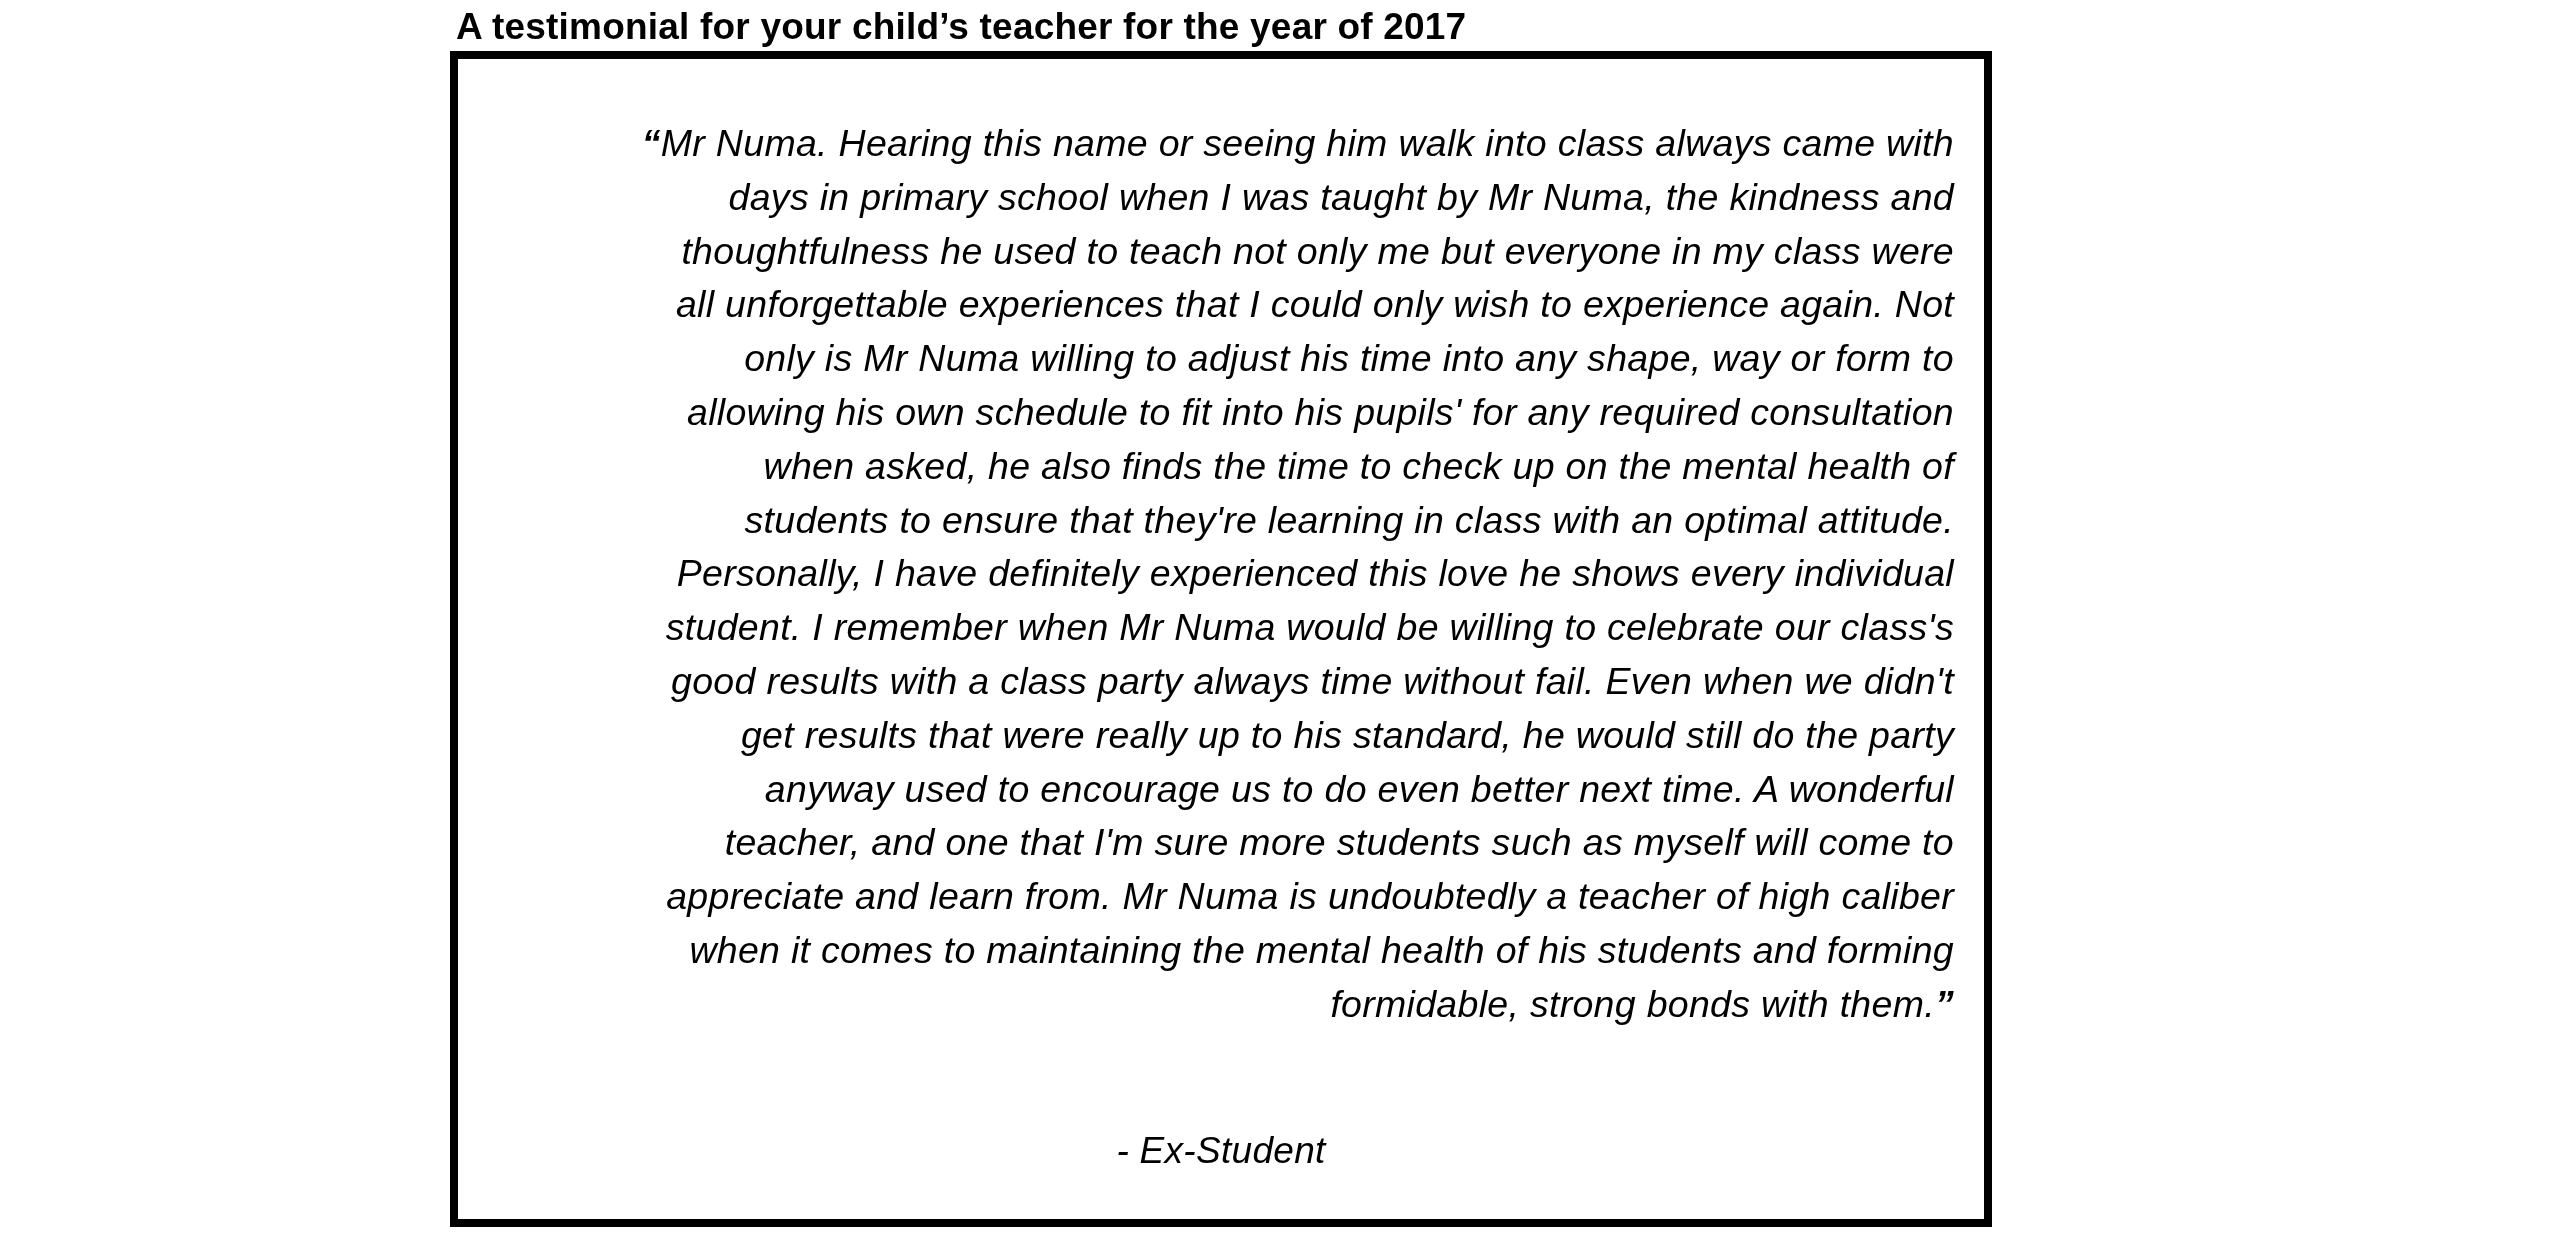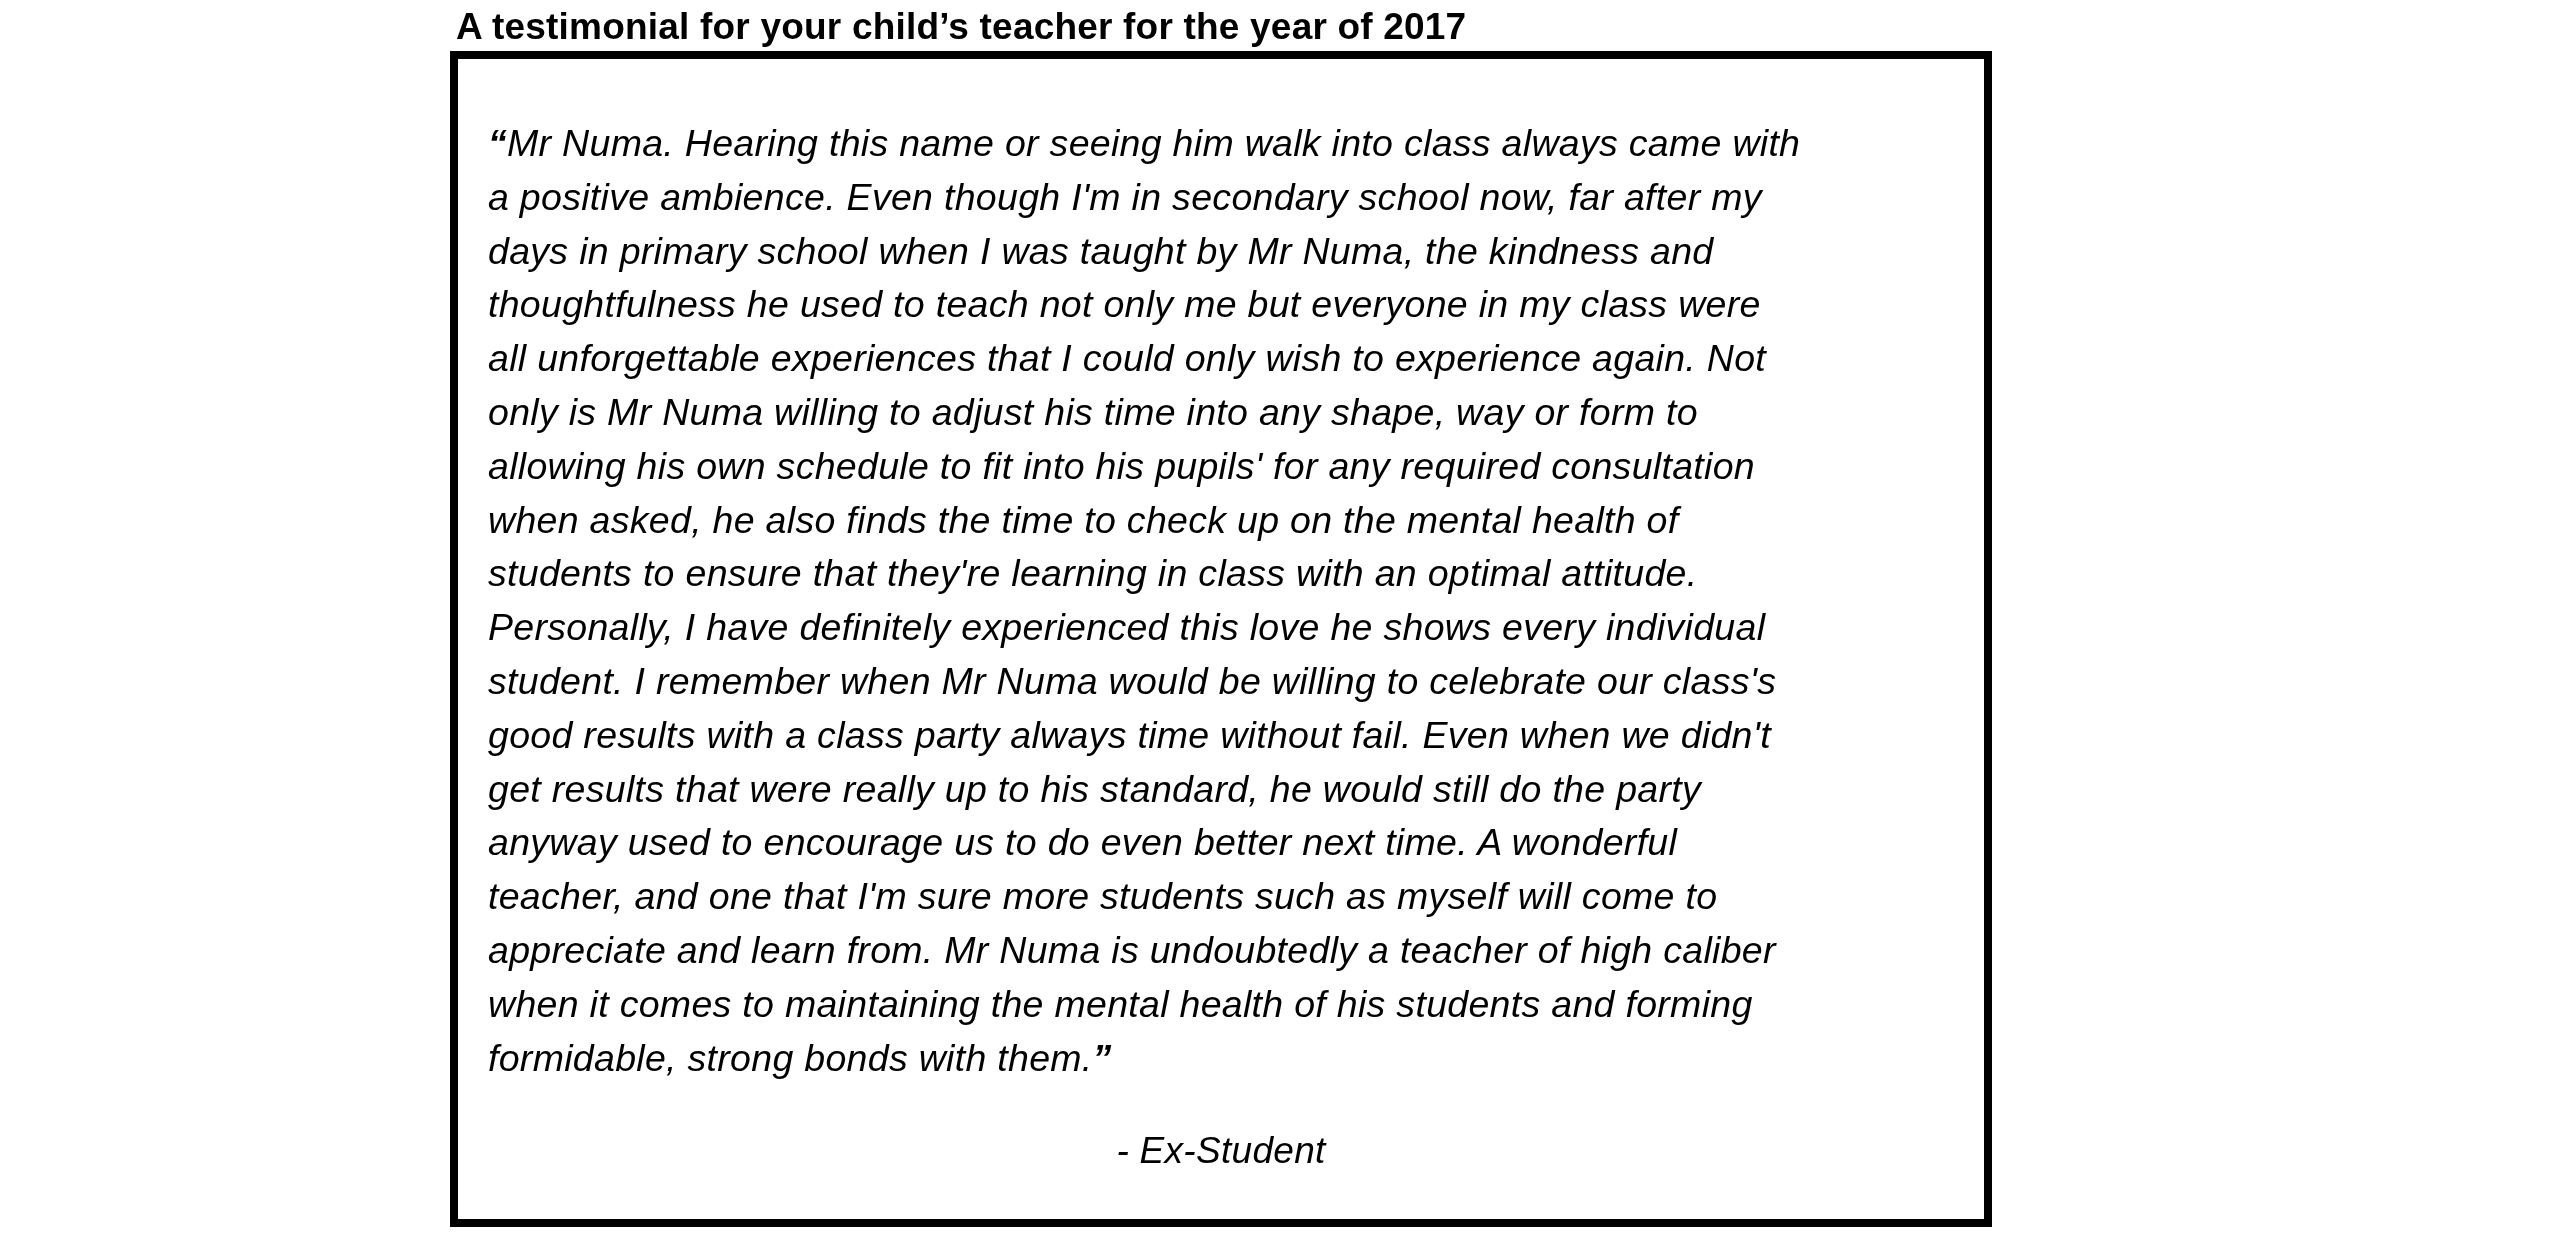--- a/index.html
+++ b/index.html
@@ -36,21 +36,21 @@
       border: 8px solid #000000;
       background: #ffffff;
     }
     .quote {
       position: absolute;
       left: 0;
       right: 0;
       top: 58px;
       margin: 0;
       padding: 0 30px;
-      text-align: left;
+      text-align: right;
       font-style: italic;
       font-size: 37.5px;
       line-height: 53.8px;
       letter-spacing: 0.3px;
     }
     .quote .line {
       display: block;
       white-space: nowrap;
     }
     .qmark {
@@ -72,21 +72,20 @@
     }
   </style>
 </head>
 <body>
 
 <h1 class="heading">A testimonial for your child’s teacher for the year of 2017</h1>
 
 <div class="box">
   <p class="quote">
     <span class="line"><span class="qmark">“</span><span>Mr Numa. Hearing this name or seeing him walk into class always came with</span></span>
-    <span class="line">a positive ambience. Even though I'm in secondary school now, far after my</span>
     <span class="line">days in primary school when I was taught by Mr Numa, the kindness and</span>
     <span class="line">thoughtfulness he used to teach not only me but everyone in my class were</span>
     <span class="line">all unforgettable experiences that I could only wish to experience again. Not</span>
     <span class="line">only is Mr Numa willing to adjust his time into any shape, way or form to</span>
     <span class="line">allowing his own schedule to fit into his pupils' for any required consultation</span>
     <span class="line">when asked, he also finds the time to check up on the mental health of</span>
     <span class="line">students to ensure that they're learning in class with an optimal attitude.</span>
     <span class="line">Personally, I have definitely experienced this love he shows every individual</span>
     <span class="line">student. I remember when Mr Numa would be willing to celebrate our class's</span>
     <span class="line">good results with a class party always time without fail. Even when we didn't</span>

